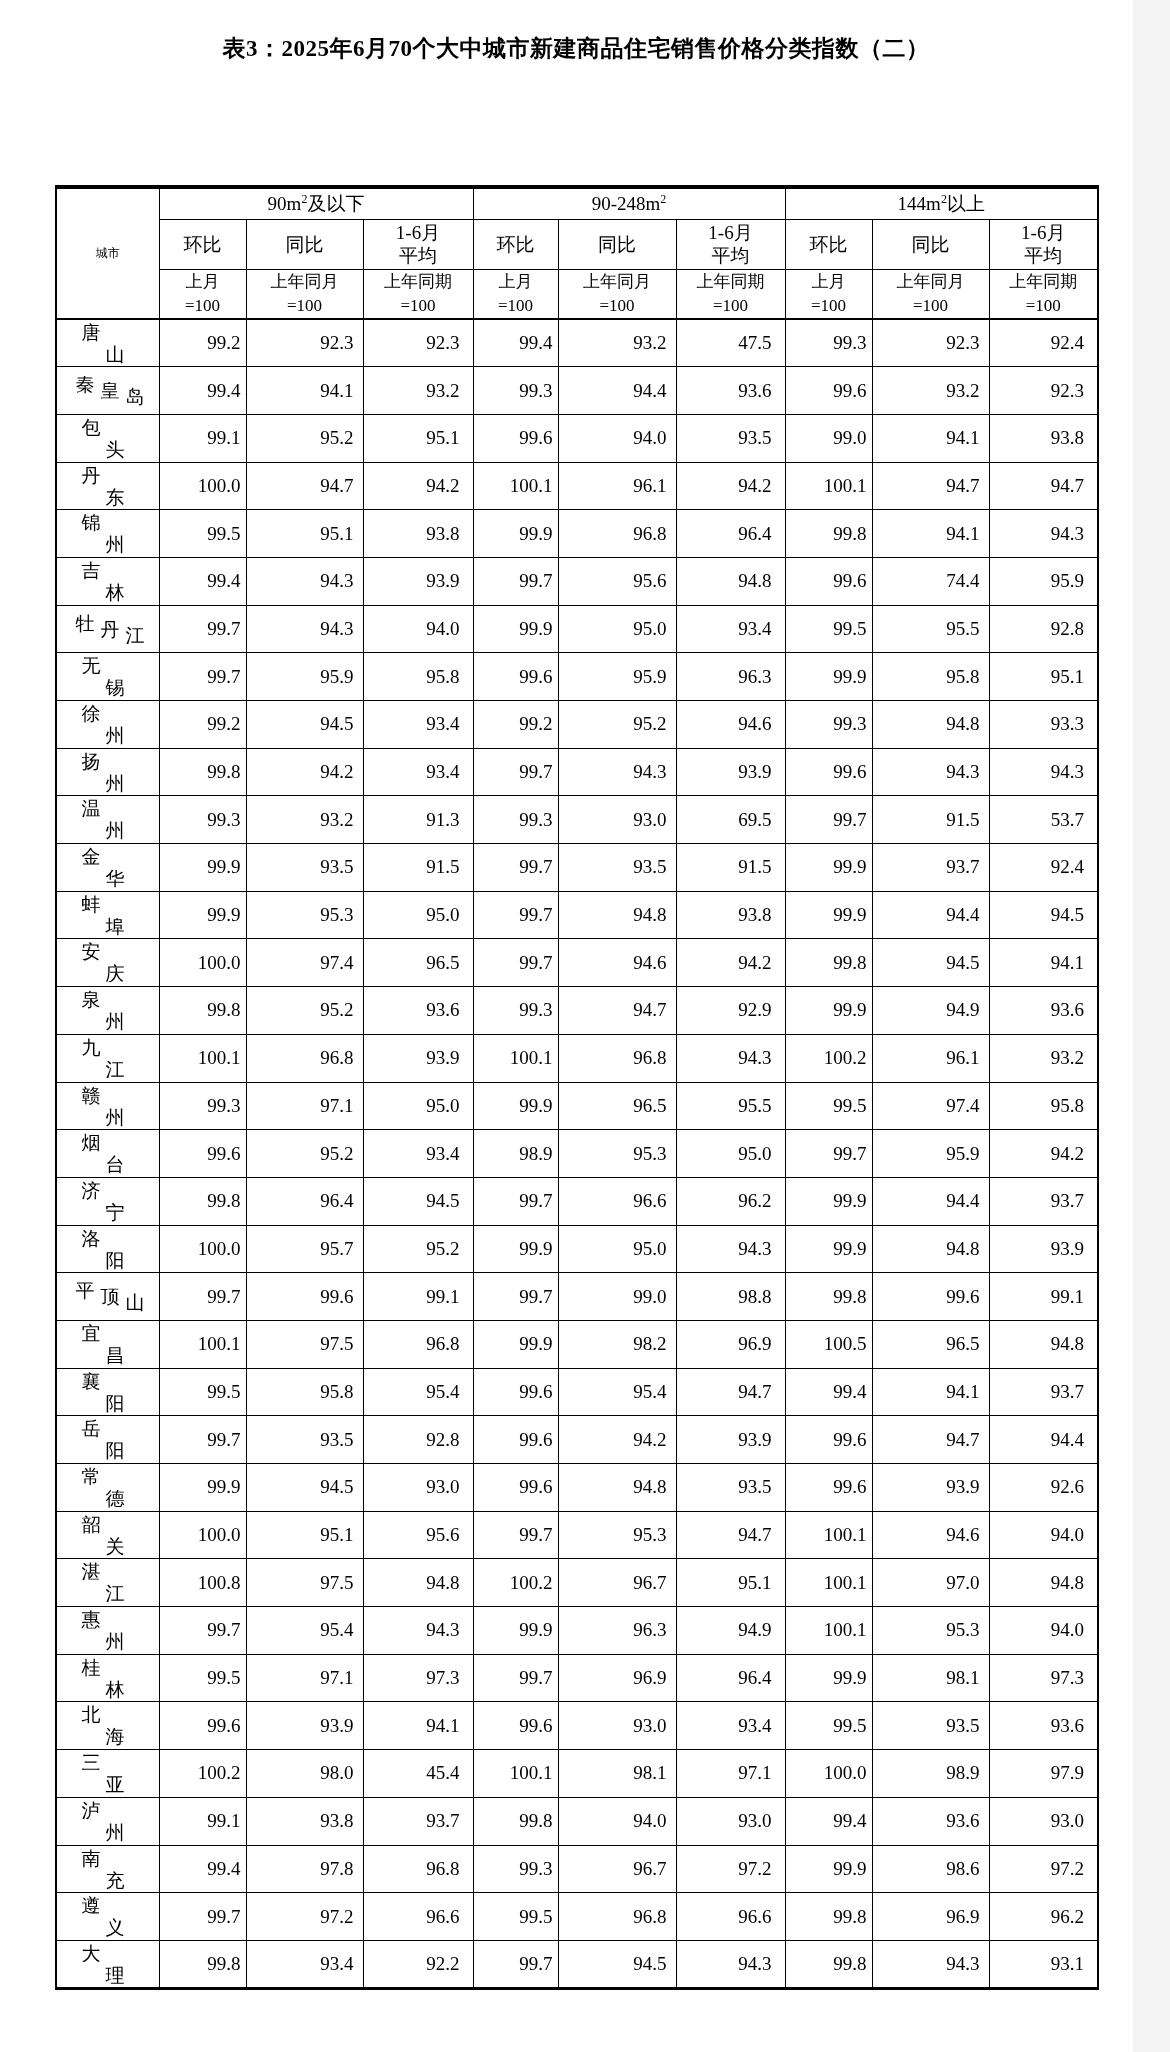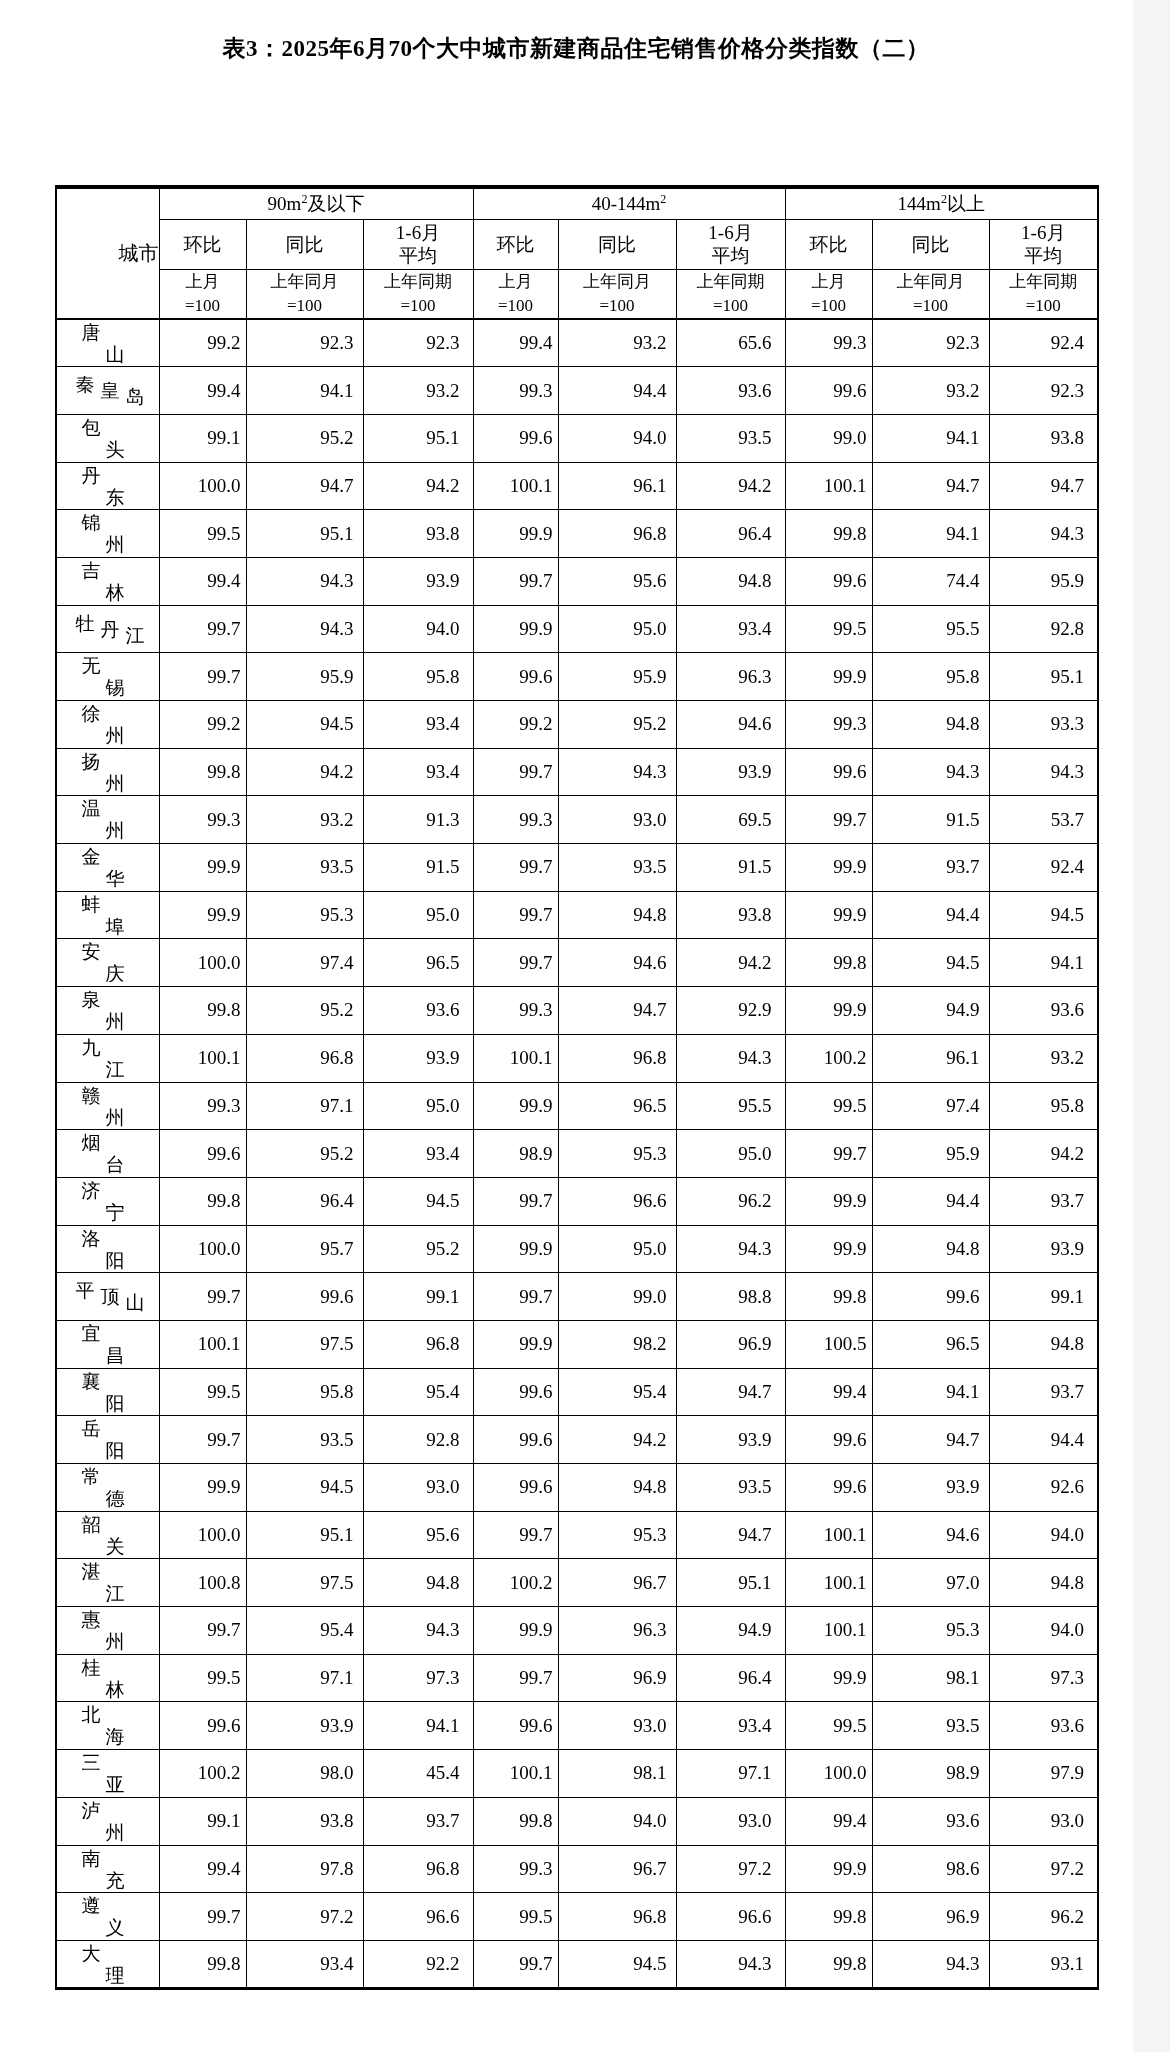--- a/index.html
+++ b/index.html
@@ -17,21 +17,21 @@
     border-collapse:collapse;table-layout:fixed;
     border-top:4px solid #000;border-bottom:3px solid #000;
     border-left:2px solid #000;border-right:2px solid #000;
   }
   .price-table th,.price-table td{border:1px solid #000;padding:0;}
   tr.group-row{height:32px;}
   tr.measure-row{height:50px;}
   tr.base-row{height:50px;}
   tbody tr{height:47.7px;}
   th{font-weight:normal;font-family:Liberation Serif, serif;}
-  .city-th{font-size:20px;text-align:right;vertical-align:middle;border-bottom:2px solid #000 !important;}
+  .city-th{font-size:12px;text-align:center;vertical-align:middle;border-bottom:2px solid #000 !important;}
   .group-th{font-size:19px;text-align:center;vertical-align:middle;}
   .group-th sup{font-size:12px;}
   .measure-th{font-size:19px;text-align:center;vertical-align:middle;line-height:23px;}
   .base-th{font-size:17px;vertical-align:middle;line-height:24px;border-bottom:2px solid #000 !important;}
   td.city-cell{position:relative;font-size:19px;}
   .city-char{position:absolute;width:20px;height:20px;line-height:20px;text-align:center;}
   td.num{font-size:19px;text-align:right;vertical-align:middle;}
   td.num.c0{padding-right:5px;}
   td.num.c1{padding-right:9px;}
   td.num.c2{padding-right:13px;}
@@ -53,21 +53,21 @@
       <col style="width:118px">
       <col style="width:109px">
     <col style="width:87px">
       <col style="width:117px">
       <col style="width:109px">
   </colgroup>
   <thead>
     <tr class="group-row" id="row-groups">
       <th class="city-th" rowspan="3">城市</th>
     <th colspan="3" class="group-th"><span>90m</span><sup>2</sup><span>及以下</span></th>
-        <th colspan="3" class="group-th"><span>40-144m</span><sup>2</sup><span></span></th>
+        <th colspan="3" class="group-th"><span>90-248m</span><sup>2</sup><span></span></th>
         <th colspan="3" class="group-th"><span>144m</span><sup>2</sup><span>以上</span></th>
       </tr>
     <tr class="measure-row" id="row-measures">
         <th class="measure-th">环比</th>
         <th class="measure-th">同比</th>
         <th class="measure-th">1-6月<br>平均</th>
         <th class="measure-th">环比</th>
         <th class="measure-th">同比</th>
         <th class="measure-th">1-6月<br>平均</th>
         <th class="measure-th">环比</th>
@@ -90,21 +90,21 @@
       <tr>
         <td class="city-cell">
           <span class="city-char" style="left: 24px; top: 3px;">唐</span>
           <span class="city-char" style="left: 48px; top: 25px;">山</span>
         </td>
         <td class="num c0">99.2</td>
         <td class="num c1">92.3</td>
         <td class="num c2">92.3</td>
         <td class="num c0">99.4</td>
         <td class="num c1">93.2</td>
-        <td class="num c2">65.6</td>
+        <td class="num c2">47.5</td>
         <td class="num c0">99.3</td>
         <td class="num c1">92.3</td>
         <td class="num c2">92.4</td>
       </tr>
       <tr>
         <td class="city-cell">
           <span class="city-char" style="left: 18px; top: 8px;">秦</span>
           <span class="city-char" style="left: 43px; top: 14px;">皇</span>
           <span class="city-char" style="left: 68px; top: 20px;">岛</span>
         </td>

